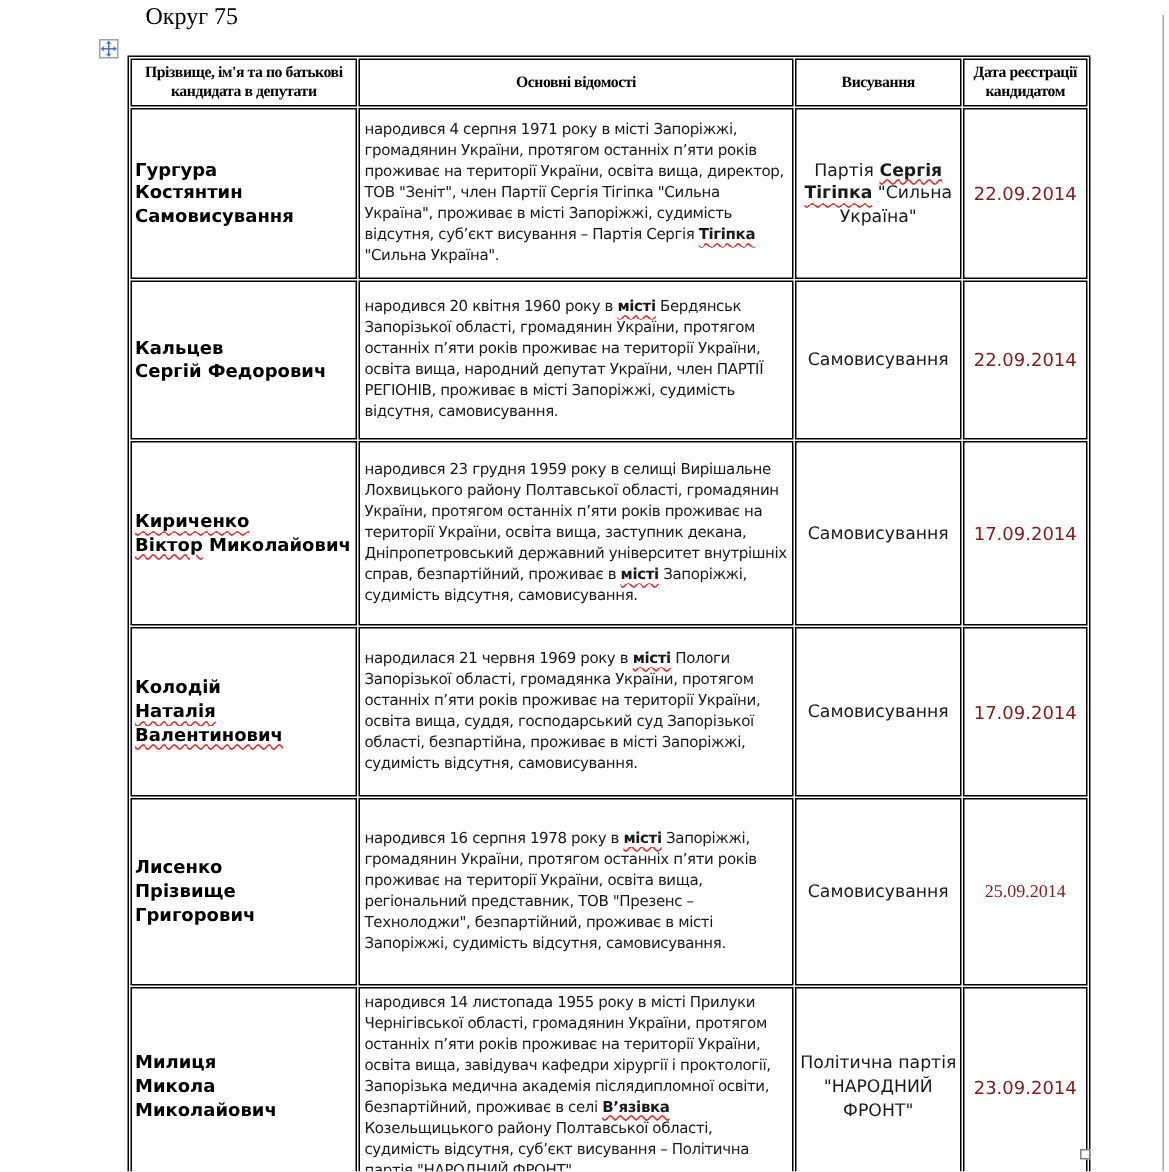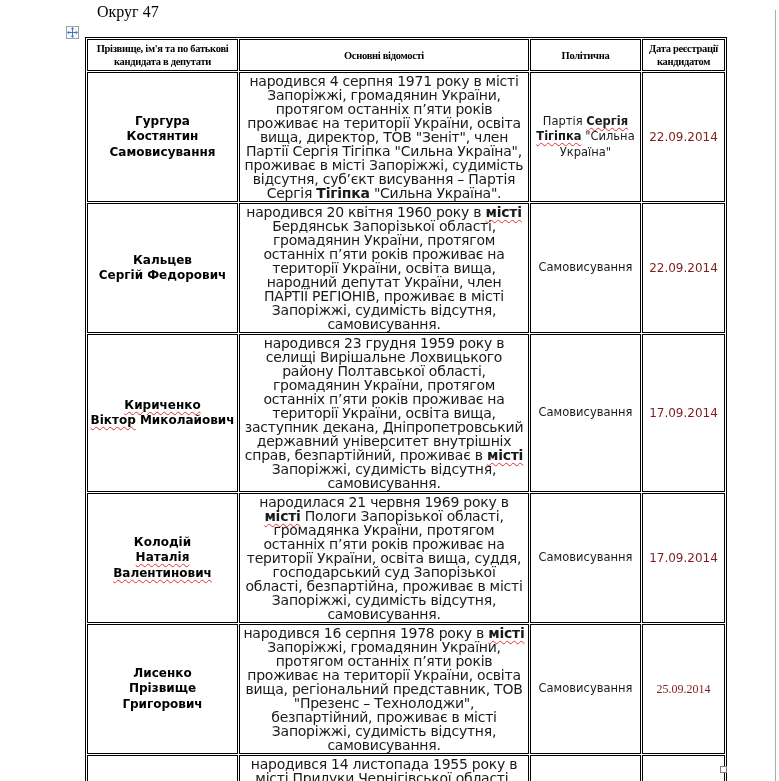--- a/index.html
+++ b/index.html
@@ -14,34 +14,34 @@
                  border:1px solid #808080;box-sizing:border-box;}
   #page-edge{position:absolute;left:775px;top:10px;width:1px;height:771px;background:#ababab;}
   table.cand{position:absolute;left:85px;top:37px;width:640px;table-layout:fixed;
              border-collapse:separate;border-spacing:1px;background:#fff;
              border:1px solid #000;}
   table.cand th,table.cand td{border:1px solid #000;background:#fff;vertical-align:middle;
              overflow:hidden;}
   th.hdr{font-family:"Liberation Serif",serif;font-weight:bold;font-size:10.5px;
          letter-spacing:-0.3px;line-height:1.25;text-align:center;padding:2px 1px;height:26px;
          color:#000;}
-  td.name{font-weight:bold;font-size:12px;text-align:center;line-height:1.3;padding:2px;color:#000;}
-  td.info{font-size:14px;line-height:14px;letter-spacing:-0.25px;text-align:center;
+  td.name{font-weight:bold;font-size:12px;text-align:left;line-height:1.3;padding:2px;color:#000;}
+  td.info{font-size:10px;line-height:14px;letter-spacing:-0.25px;text-align:left;
           vertical-align:top;padding:1px 3px;color:#1a1a1a;}
   td.nom{font-size:11.5px;line-height:1.35;text-align:center;padding:2px;color:#1a1a1a;}
   td.date{font-size:12px;text-align:center;padding:2px;color:#7f1d1d;}
   .sq{text-decoration:underline;text-decoration-style:wavy;text-decoration-color:#e03131;
       text-decoration-thickness:1px;text-underline-offset:2px;font-weight:bold;}
 </style>
 </head>
 <body>
 
 <div id="page">
 
-  <div id="doc-title">Округ 47</div>
+  <div id="doc-title">Округ 75</div>
 
   <div id="move-handle">
     <span style="display:flex;">
       <svg width="11" height="11" viewBox="0 0 11 11">
         <g stroke="#4472c4" stroke-width="1" fill="#4472c4">
           <line x1="5.5" y1="1.5" x2="5.5" y2="9.5"></line>
           <line x1="1.5" y1="5.5" x2="9.5" y2="5.5"></line>
           <path d="M5.5 0 L7.2 2.2 L3.8 2.2 Z" stroke="none"></path>
           <path d="M5.5 11 L7.2 8.8 L3.8 8.8 Z" stroke="none"></path>
           <path d="M0 5.5 L2.2 3.8 L2.2 7.2 Z" stroke="none"></path>
@@ -55,21 +55,21 @@
     <colgroup>
       <col style="width:151px">
         <col style="width:290px">
         <col style="width:111px">
         <col style="width:83px">
     </colgroup>
     <thead>
       <tr>
         <th class="hdr">Прізвище, ім'я та по батькові кандидата в депутати</th>
         <th class="hdr">Основні відомості</th>
-        <th class="hdr">Політична</th>
+        <th class="hdr">Висування</th>
         <th class="hdr">Дата реєстрації кандидатом</th>
       </tr>
     </thead>
     <tbody>
   <tr>
     <td class="name" style="height: 108px;">
             <div>Гургура</div>
             <div>Костянтин</div>
             <div>Самовисування</div>
           </td>

